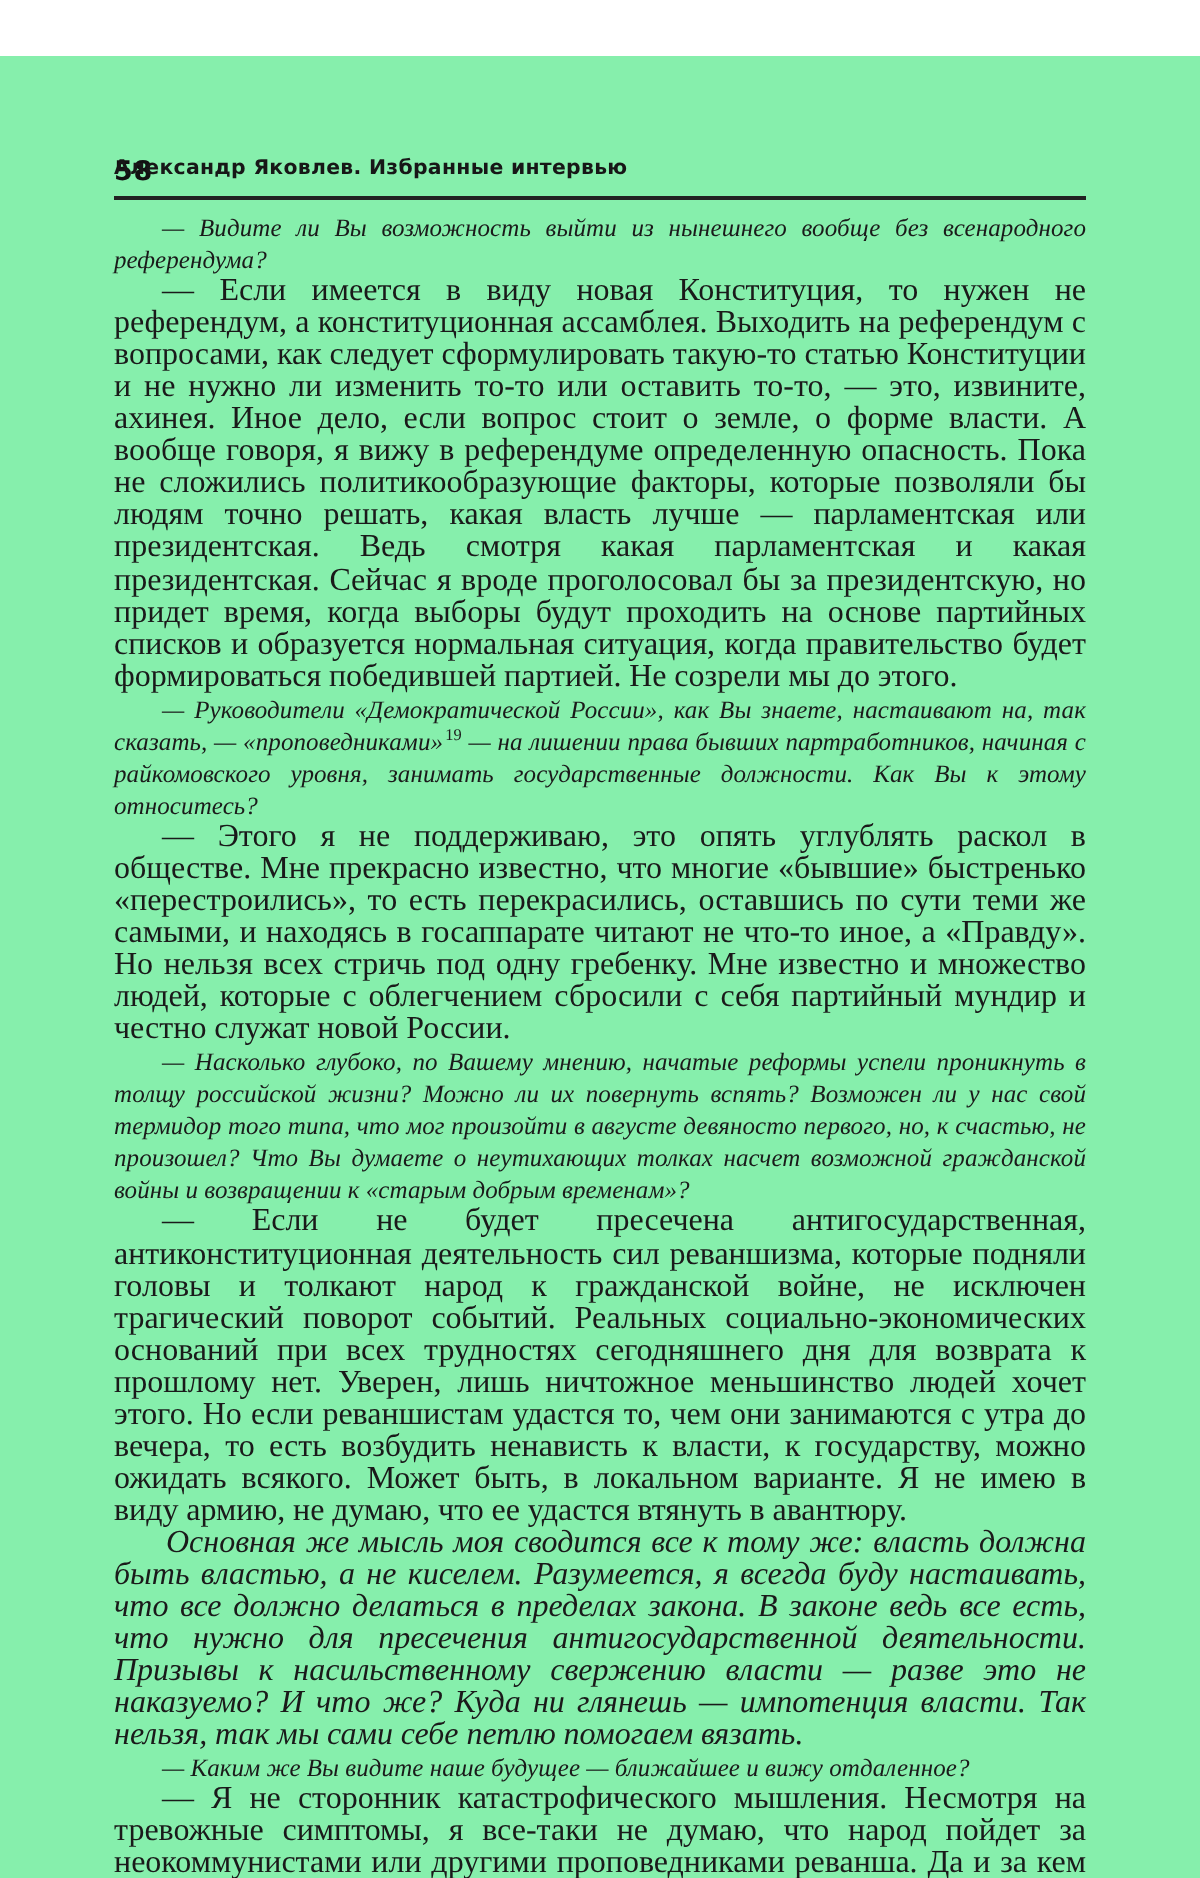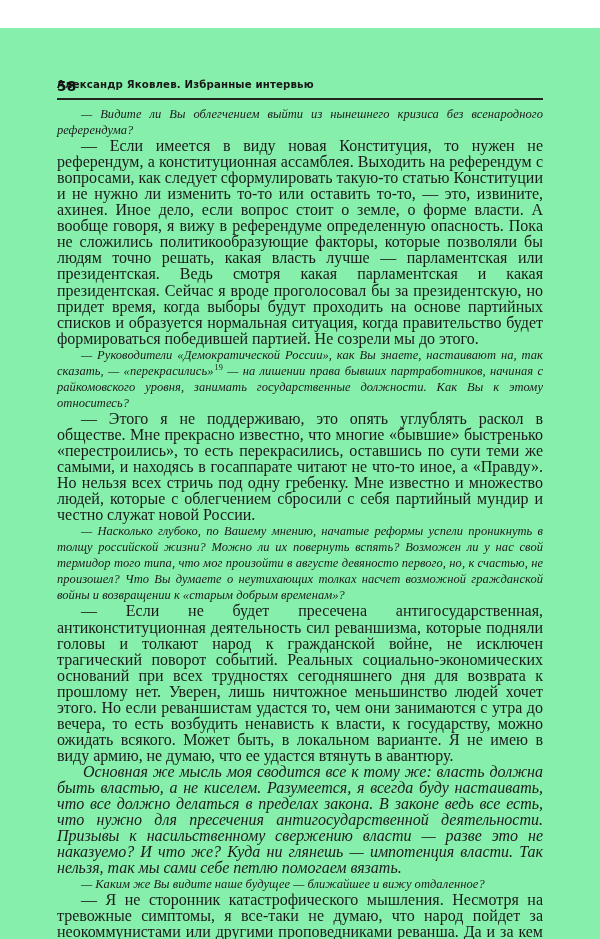--- a/index.html
+++ b/index.html
@@ -98,25 +98,25 @@
 <div class="page">
 
   <div class="running-head">
     <span class="folio">58</span>
     <span class="running-title">Александр Яковлев. Избранные интервью</span>
   </div>
   <div class="head-rule"></div>
 
   <div class="column">
 
-    <p class="para question">— Видите ли Вы облегчением выйти из нынешнего кризиса без всенародного референдума?</p>
+    <p class="para question">— Видите ли Вы возможность выйти из нынешнего вообще без всенародного референдума?</p>
 
     <p class="para">— Если имеется в виду новая Конституция, то нужен не референдум, а конституционная ассамблея. Выходить на референдум с вопросами, как следует сформулировать такую-то статью Конституции и не нужно ли изменить то-то или оставить то-то, — это, извините, ахинея. Иное дело, если вопрос стоит о земле, о форме власти. А вообще говоря, я вижу в референдуме определенную опасность. Пока не сложились политикообразующие факторы, которые позволяли бы людям точно решать, какая власть лучше — парламентская или президентская. Ведь смотря какая парламентская и какая президентская. Сейчас я вроде проголосовал бы за президентскую, но придет время, когда выборы будут проходить на основе партийных списков и образуется нормальная ситуация, когда правительство будет формироваться победившей партией. Не созрели мы до этого.</p>
 
-    <p class="para question"><span>— Руководители «Демократической России», как Вы знаете, настаивают на, так сказать, — «перекрасились»</span><sup class="fn">19</sup><span> — на лишении права бывших партработников, начиная с райкомовского уровня, занимать государственные должности. Как Вы к этому относитесь?</span></p>
+    <p class="para question"><span>— Руководители «Демократической России», как Вы знаете, настаивают на, так сказать, — «проповедниками»</span><sup class="fn">19</sup><span> — на лишении права бывших партработников, начиная с райкомовского уровня, занимать государственные должности. Как Вы к этому относитесь?</span></p>
 
     <p class="para">— Этого я не поддерживаю, это опять углублять раскол в обществе. Мне прекрасно известно, что многие «бывшие» быстренько «перестроились», то есть перекрасились, оставшись по сути теми же самыми, и находясь в госаппарате читают не что-то иное, а «Правду». Но нельзя всех стричь под одну гребенку. Мне известно и множество людей, которые с облегчением сбросили с себя партийный мундир и честно служат новой России.</p>
 
     <p class="para question">— Насколько глубоко, по Вашему мнению, начатые реформы успели проникнуть в толщу российской жизни? Можно ли их повернуть вспять? Возможен ли у нас свой термидор того типа, что мог произойти в августе девяносто первого, но, к счастью, не произошел? Что Вы думаете о неутихающих толках насчет возможной гражданской войны и возвращении к «старым добрым временам»?</p>
 
     <p class="para">— Если не будет пресечена антигосударственная, антиконституционная деятельность сил реваншизма, которые подняли головы и толкают народ к гражданской войне, не исключен трагический поворот событий. Реальных социально-экономических оснований при всех трудностях сегодняшнего дня для возврата к прошлому нет. Уверен, лишь ничтожное меньшинство людей хочет этого. Но если реваншистам удастся то, чем они занимаются с утра до вечера, то есть возбудить ненависть к власти, к государству, можно ожидать всякого. Может быть, в локальном варианте. Я не имею в виду армию, не думаю, что ее удастся втянуть в авантюру.</p>
 
     <p class="para plain-indent">Основная же мысль моя сводится все к тому же: власть должна быть властью, а не киселем. Разумеется, я всегда буду настаивать, что все должно делаться в пределах закона. В законе ведь все есть, что нужно для пресечения антигосударственной деятельности. Призывы к насильственному свержению власти — разве это не наказуемо? И что же? Куда ни глянешь — импотенция власти. Так нельзя, так мы сами себе петлю помогаем вязать.</p>
 
     <p class="para question">— Каким же Вы видите наше будущее — ближайшее и вижу отдаленное?</p>

